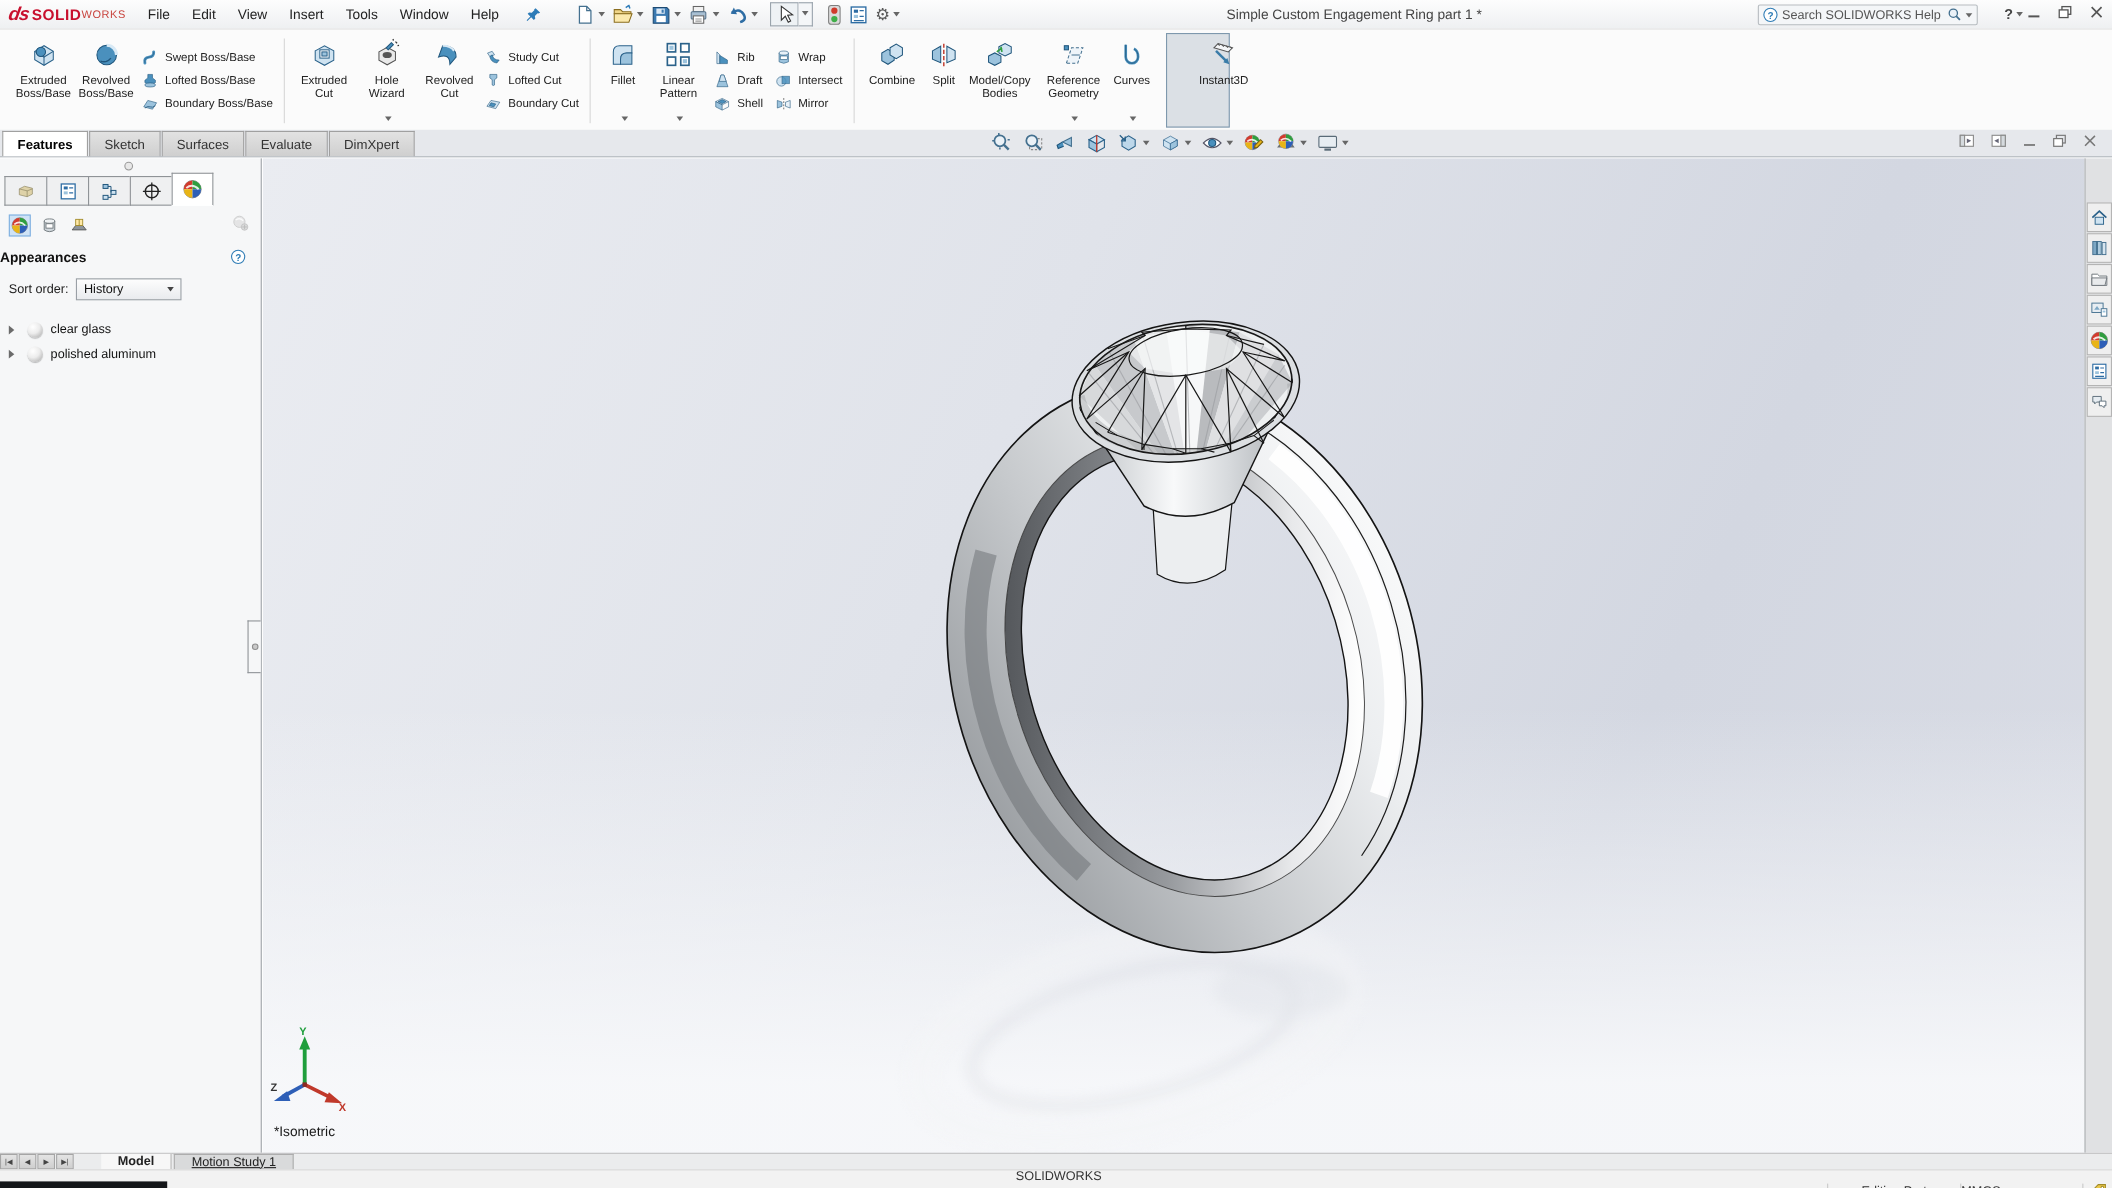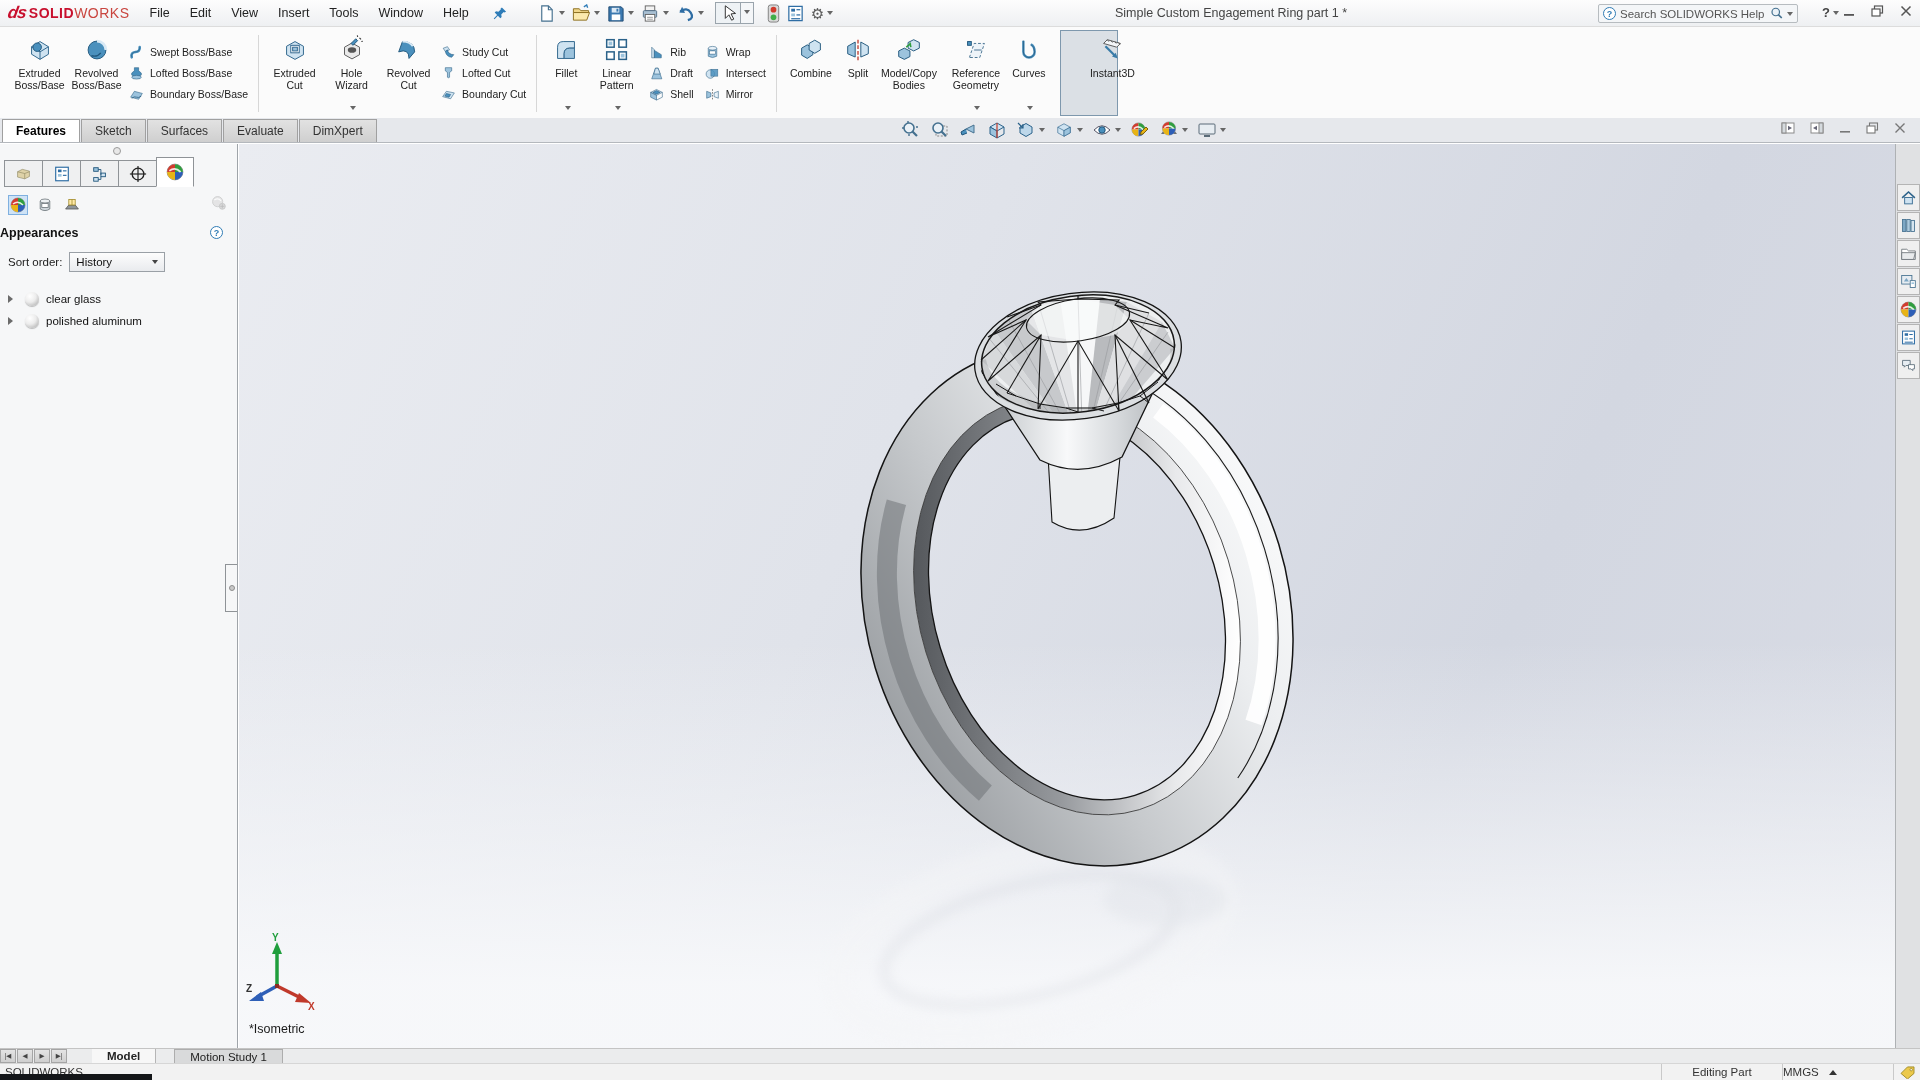--- a/index.html
+++ b/index.html
@@ -8,21 +8,21 @@
   #app { position:relative; width:1920px; height:1080px; background:#fff; }
 
   
   .titlebar { position:absolute; top:0; left:0; right:0; height:27px;
     background:linear-gradient(#fdfdfd,#eef0f2); border-bottom:1px solid #dcdcdc;
     display:flex; align-items:center; }
   .logo { display:flex; align-items:center; padding:0 10px 0 8px; }
   .logo-mark { font-style:italic; font-weight:700; font-size:17px; color:#c8102e;
     transform:skewX(-10deg); margin-right:3px; letter-spacing:-1px;}
   .logo-solid { font-weight:700; font-size:14px; color:#c8102e; letter-spacing:.5px;}
-  .logo-works { font-weight:400; font-size:14px; color:#c9453f; letter-spacing:.5px;}
+  .logo-works { font-weight:400; font-size:10px; color:#c9453f; letter-spacing:.5px;}
   .menu { display:flex; font-size:12.5px; color:#222; }
   .menu-item { padding:5px 10px; cursor:default; }
   .pin { margin:0 10px 0 14px; display:flex; }
   .qat { display:flex; align-items:center; margin-left:16px; }
   .qbtn { display:flex; align-items:center; padding:1px 2px; margin:0 1px; }
   .caret-d { width:0; height:0; border:3px solid transparent; border-top:4px solid #666;
     margin:3px 0 0 3px; display:inline-block; }
   .qsel { border:1px solid #9aa4ac; background:#eef2f5; display:flex; align-items:center; padding:1px 3px; }
   .qselcaret { border:1px solid #9aa4ac; border-left:none; align-self:stretch; display:flex; align-items:center; padding:0 3px; background:#f4f6f8;}
   .doc-title { position:absolute; left:1115px; top:6px; font-size:12.5px; color:#444; }
@@ -106,23 +106,23 @@
   .tp-btn svg { width:17px; height:17px; }
 
   
   .bottombar { position:absolute; left:0; right:0; bottom:17px; height:15px; background:#ebeced;
     border-top:1px solid #c4c4c4; display:flex; align-items:stretch; font-size:11px; }
   .nav { display:flex; align-items:stretch; }
   .nbtn { width:16px; background:linear-gradient(#e4e4e4,#cfcfcf); border:1px solid #a5a5a5; margin-right:1px;
     font-size:6.5px; color:#444; display:flex; align-items:center; justify-content:center; }
   .btab { padding:0 15px; display:flex; align-items:center; font-size:11.5px; color:#222; }
   .btab.active { font-weight:700; background:#f7f7f7; border-right:1px solid #b5b5b5; }
-  .btab.inactive { background:#d9dadb; border:1px solid #adadad; border-bottom:none; margin-left:18px; }
+  .btab.inactive { background:#d9dadb; border:1px solid #adadad; border-bottom:none; margin-left:2px;text-decoration:underline; }
   .statusbar { position:absolute; left:0; right:0; bottom:0; height:17px; background:#f2f2f2;
-    border-top:1px solid #d6d6d6; font-size:11.5px; color:#333; display:flex; align-items:center; }
+    border-top:1px solid #d6d6d6; font-size:11.5px; color:#333; display:flex; align-items:center;flex-direction:column; }
   .status-left { padding-left:5px; }
   .status-right { margin-left:auto; display:flex; align-items:center; height:100%;padding-left:39px; }
   .ssep { width:1px; height:100%; background:#c9c9c9; }
   .sitem { width:120px; text-align:center; }
   .sunits { width:110px; display:flex; align-items:center; justify-content:flex-start; gap:10px; }
   .caret-u { width:0; height:0; border:4px solid transparent; border-bottom:5px solid #333; margin-top:-4px;}
   .blackstrip { position:absolute; left:0; bottom:0; width:152px; height:6px; background:#141619; }
 </style>
 </head>
 <body>

